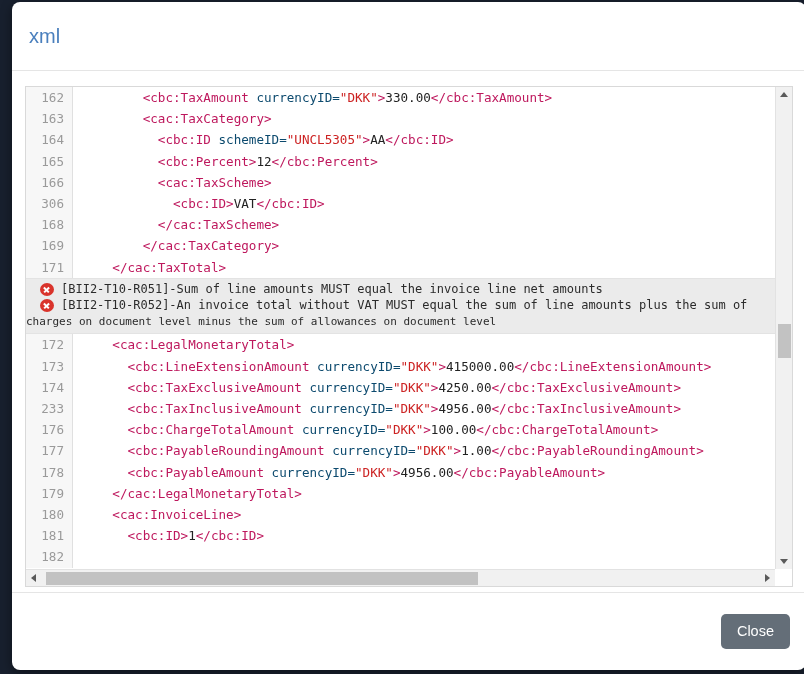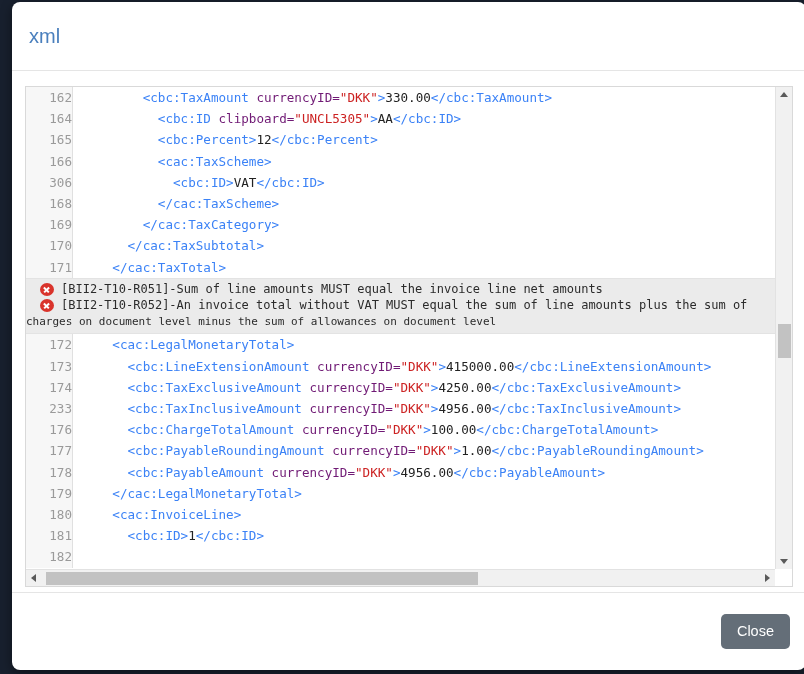--- a/index.html
+++ b/index.html
@@ -94,37 +94,37 @@
   }
 
   .gutter {
     flex: 0 0 47px;
     width: 47px;
     box-sizing: border-box;
     background: #f7f7f7;
     border-right: 1px solid #e0e0e0;
     color: #9a9a9a;
     text-align: right;
-    padding-right: 0;
+    padding-right: 8px;
     font-size: 12.6px;
     line-height: 21.2px;
     user-select: none;
   }
 
   .code {
     flex: 1 1 auto;
     padding-left: 9px;
     line-height: 21.2px;
     color: #333;
     overflow: hidden;
   }
 
   
-  .tg { color: #3b82f6; }      
-  .at { color: #701a75; }      
+  .tg { color: #be185d; }      
+  .at { color: #0c4a6e; }      
   .av { color: #cc2222; }      
   .tx { color: #222222; }      
 
   
   .error-block {
     background: #ebebeb;
     border-top: 1px solid #e3e3e3;
     border-bottom: 1px solid #e3e3e3;
     padding: 2px 0 3px 0;
   }
@@ -292,27 +292,27 @@
   <div id="modal-header">
     <div id="modal-title">xml</div>
   </div>
 
   <div id="modal-body">
     <div id="code-frame">
 
       <div id="code-viewport">
         <div class="code-rows" id="rows-before">
             <div class="row"><div class="gutter">162</div><div class="code"><span>        </span><span class="tg">&lt;cbc:TaxAmount </span><span class="at">currencyID=</span><span class="av">"DKK"</span><span class="tg">&gt;</span><span class="tx">330.00</span><span class="tg">&lt;/cbc:TaxAmount&gt;</span></div></div>
-            <div class="row"><div class="gutter">164</div><div class="code"><span>          </span><span class="tg">&lt;cbc:ID </span><span class="at">clipboard=</span><span class="av">"UNCL5305"</span><span class="tg">&gt;</span><span class="tx">AA</span><span class="tg">&lt;/cbc:ID&gt;</span></div></div>
+            <div class="row"><div class="gutter">163</div><div class="code"><span>        </span><span class="tg">&lt;cac:TaxCategory&gt;</span></div></div>
+            <div class="row"><div class="gutter">164</div><div class="code"><span>          </span><span class="tg">&lt;cbc:ID </span><span class="at">schemeID=</span><span class="av">"UNCL5305"</span><span class="tg">&gt;</span><span class="tx">AA</span><span class="tg">&lt;/cbc:ID&gt;</span></div></div>
             <div class="row"><div class="gutter">165</div><div class="code"><span>          </span><span class="tg">&lt;cbc:Percent&gt;</span><span class="tx">12</span><span class="tg">&lt;/cbc:Percent&gt;</span></div></div>
             <div class="row"><div class="gutter">166</div><div class="code"><span>          </span><span class="tg">&lt;cac:TaxScheme&gt;</span></div></div>
             <div class="row"><div class="gutter">306</div><div class="code"><span>            </span><span class="tg">&lt;cbc:ID&gt;</span><span class="tx">VAT</span><span class="tg">&lt;/cbc:ID&gt;</span></div></div>
             <div class="row"><div class="gutter">168</div><div class="code"><span>          </span><span class="tg">&lt;/cac:TaxScheme&gt;</span></div></div>
             <div class="row"><div class="gutter">169</div><div class="code"><span>        </span><span class="tg">&lt;/cac:TaxCategory&gt;</span></div></div>
-            <div class="row"><div class="gutter">170</div><div class="code"><span>      </span><span class="tg">&lt;/cac:TaxSubtotal&gt;</span></div></div>
             <div class="row"><div class="gutter">171</div><div class="code"><span>    </span><span class="tg">&lt;/cac:TaxTotal&gt;</span></div></div>
           </div>
 
         <div class="error-block">
           <div id="error-list">
               <div class="error-line">
                 <span class="err-icon"></span>
                 <span class="err-text">[BII2-T10-R051]-Sum of line amounts MUST equal the invoice line net amounts</span>
               </div>
               <div class="error-line">

